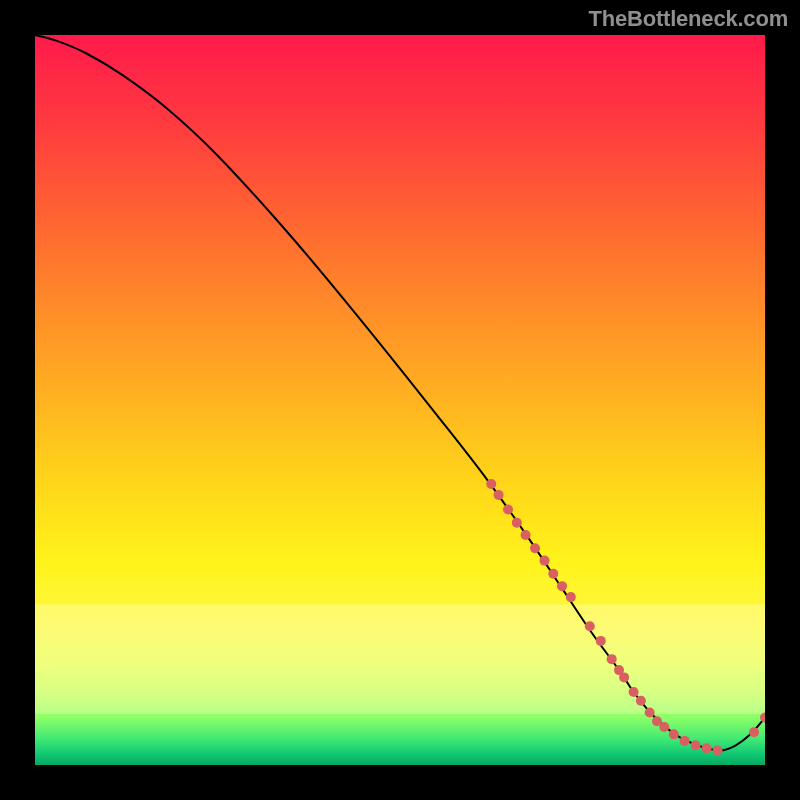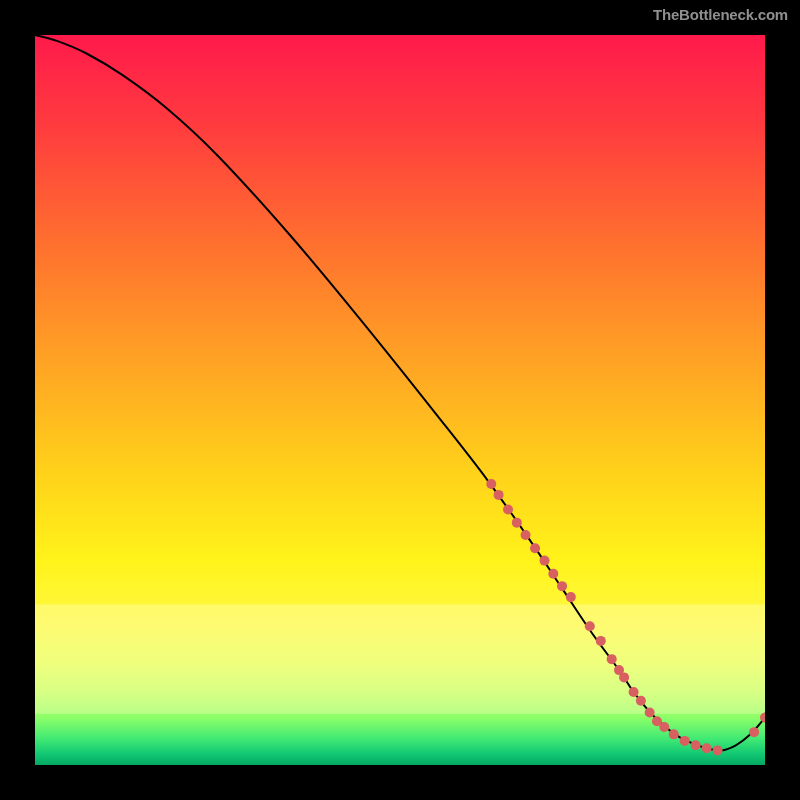--- a/index.html
+++ b/index.html
@@ -8,21 +8,21 @@
     position: relative;
     width: 800px;
     height: 800px;
     background: #000;
   }
   .attribution {
     position: absolute;
     top: 6px;
     right: 12px;
     font-family: Arial, Helvetica, sans-serif;
-    font-size: 15px;
+    font-size: 22px;
     font-weight: 600;
     color: #8f8f8f;
     letter-spacing: -0.2px;
   }
   .plot {
     position: absolute;
     left: 35px;
     top: 35px;
     width: 730px;
     height: 730px;

